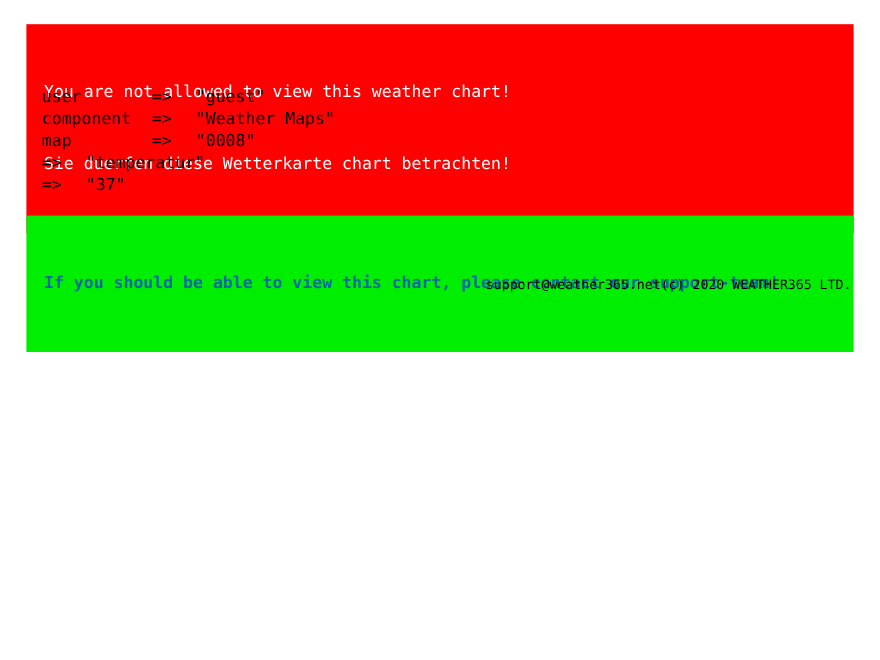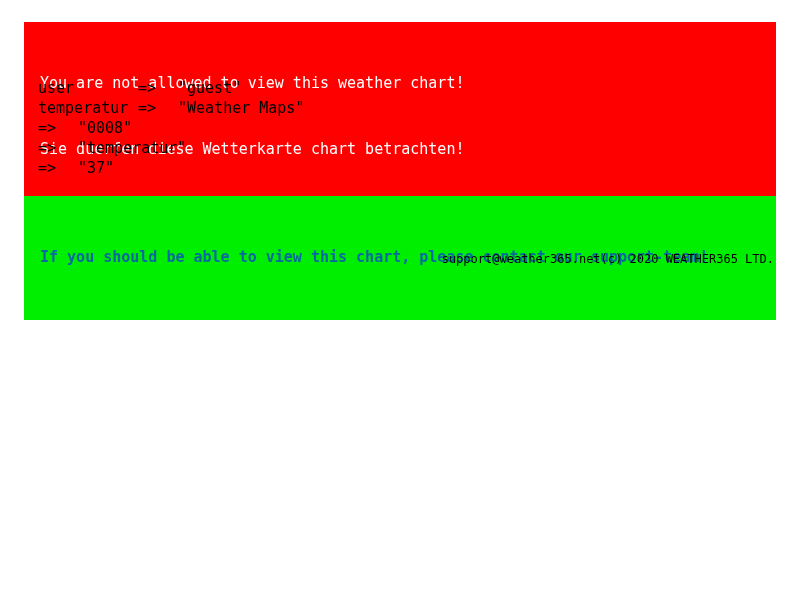--- a/index.html
+++ b/index.html
@@ -90,25 +90,26 @@
     <span class="banner-line">Sie duerfen diese Wetterkarte chart betrachten!</span>
   </div>
 
   <div class="params">
     <div class="param-row">
       <span class="param-key">user</span>
       <span class="param-arrow">=&gt;</span>
       <span class="param-val">"guest"</span>
     </div>
     <div class="param-row">
-      <span class="param-key">temperatur</span>
+      <span class="param-key">component</span>
       <span class="param-arrow">=&gt;</span>
       <span class="param-val">"Weather Maps"</span>
     </div>
     <div class="param-row">
+      <span class="param-key">map</span>
       <span class="param-arrow">=&gt;</span>
       <span class="param-val">"0008"</span>
     </div>
     <div class="param-row">
       <span class="param-arrow">=&gt;</span>
       <span class="param-val">"temperatur"</span>
     </div>
     <div class="param-row">
       <span class="param-arrow">=&gt;</span>
       <span class="param-val">"37"</span>

